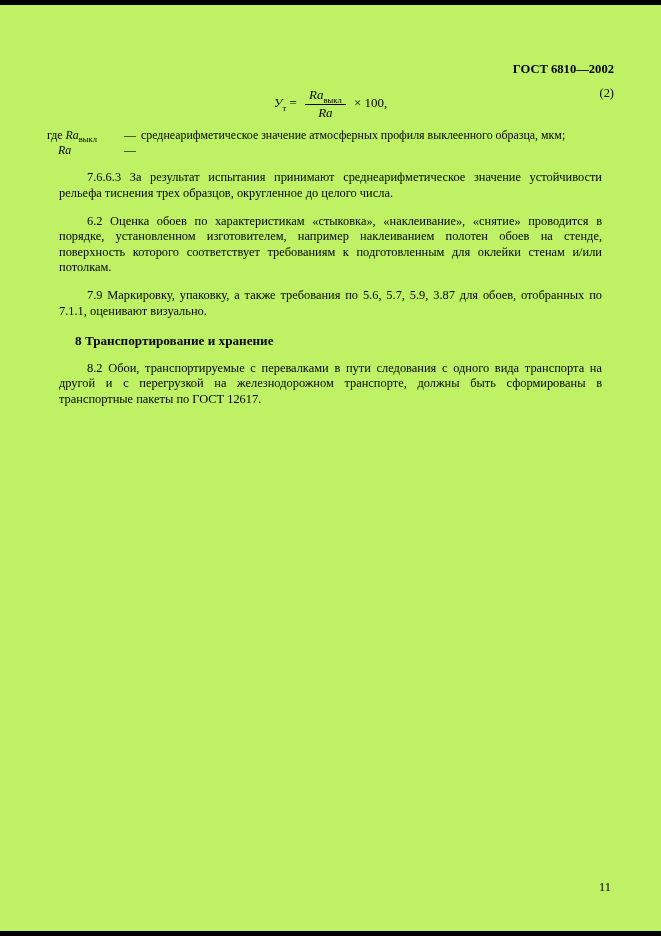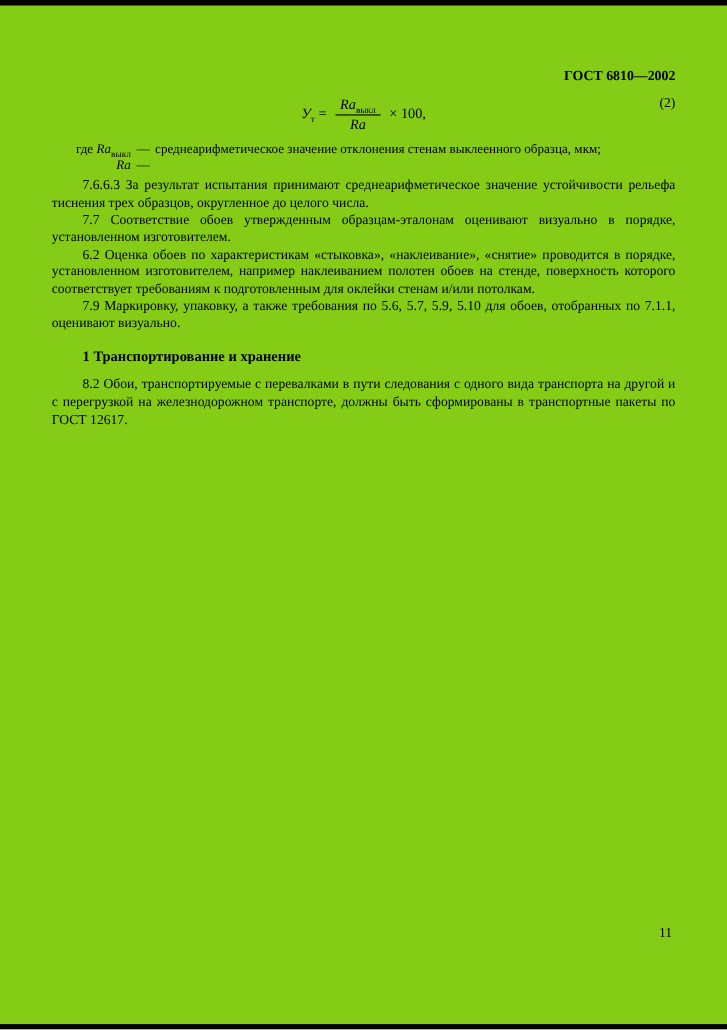--- a/index.html
+++ b/index.html
@@ -5,21 +5,21 @@
   * { margin: 0; padding: 0; box-sizing: border-box; }
   html, body { background: #e8e8e8; }
   body {
     width: 661px; height: 936px;
     font-family: "Liberation Serif", serif;
     color: #000;
   }
   .page {
     position: relative;
     width: 661px; height: 936px;
-    background: #84cc16;
+    background: #bef264;
     overflow: hidden;
   }
   .bar {
     position: absolute; left: 0;
     width: 661px; height: 5px;
     background: #000;
   }
   .top-bar { top: 0; }
   .bottom-bar { bottom: 0; }
   .content {
@@ -71,39 +71,39 @@
     padding-top: 1px;
   }
   
   .legend {
     display: grid;
     grid-template-columns: 72px 22px 1fr;
     font-size: 11.9px;
     line-height: 15px;
     margin-bottom: 3px;
   }
-  .legend .where-term { text-align: right; white-space: nowrap; }
+  .legend .where-term { text-align: left; white-space: nowrap; }
   .legend .where-term.term-2 { padding-left: 11px; }
   .legend .where-dash { text-align: center; }
   .legend .where-def { text-align: justify; }
   
   p.para {
     text-indent: 28px;
-    margin: 0;
+    margin: 12px;
   }
   .section-heading {
     font-size: 13.2px;
     font-weight: bold;
     text-indent: 28px;
     text-align: left;
     margin: 14px 0 11px 0;
   }
   .page-number {
     position: absolute;
-    right: 50px; top: 841px;
+    right: 50px; top: 880px;
     font-size: 12.4px;
   }
 </style>
 </head>
 <body>
 
 <div class="page">
   <div class="bar top-bar"></div>
 
   <div class="content">
@@ -119,32 +119,31 @@
           <span class="den"><span class="var">Ra</span></span>
         </span>
         <span>× 100,</span>
       </span>
       <span class="formula-number">(2)</span>
     </div>
 
     <div class="legend">
       <span class="where-term"><span>где</span> <span class="var">Ra</span><sub>выкл</sub></span>
       <span class="where-dash">—</span>
-      <span class="where-def">среднеарифметическое значение отклонения стенам выклеенного образца, мкм;</span>
+      <span class="where-def">среднеарифметическое значение атмосферных профиля выклеенного образца, мкм;</span>
 
       <span class="where-term term-2"><span class="var">Ra</span></span>
       <span class="where-dash">—</span>
     </div>
 
     <p class="para">7.6.6.3 За результат испытания принимают среднеарифметическое значение устойчивости рельефа тиснения трех образцов, округленное до целого числа.</p>
-    <p class="para">7.7 Соответствие обоев утвержденным образцам-эталонам оценивают визуально в порядке, установленном изготовителем.</p>
     <p class="para">6.2 Оценка обоев по характеристикам «стыковка», «наклеивание», «снятие» проводится в порядке, установленном изготовителем, например наклеиванием полотен обоев на стенде, поверхность которого соответствует требованиям к подготовленным для оклейки стенам и/или потолкам.</p>
-    <p class="para">7.9 Маркировку, упаковку, а также требования по 5.6, 5.7, 5.9, 5.10 для обоев, отобранных по 7.1.1, оценивают визуально.</p>
+    <p class="para">7.9 Маркировку, упаковку, а также требования по 5.6, 5.7, 5.9, 3.87 для обоев, отобранных по 7.1.1, оценивают визуально.</p>
 
-    <h2 class="section-heading">1  Транспортирование и хранение</h2>
+    <h2 class="section-heading">8  Транспортирование и хранение</h2>
 
     <p class="para">8.2 Обои, транспортируемые с перевалками в пути следования с одного вида транспорта на другой и с перегрузкой на железнодорожном транспорте, должны быть сформированы в транспортные пакеты по ГОСТ 12617.</p>
 
   </div>
 
   <div class="page-number">11</div>
 
   <div class="bar bottom-bar"></div>
 </div>
 

